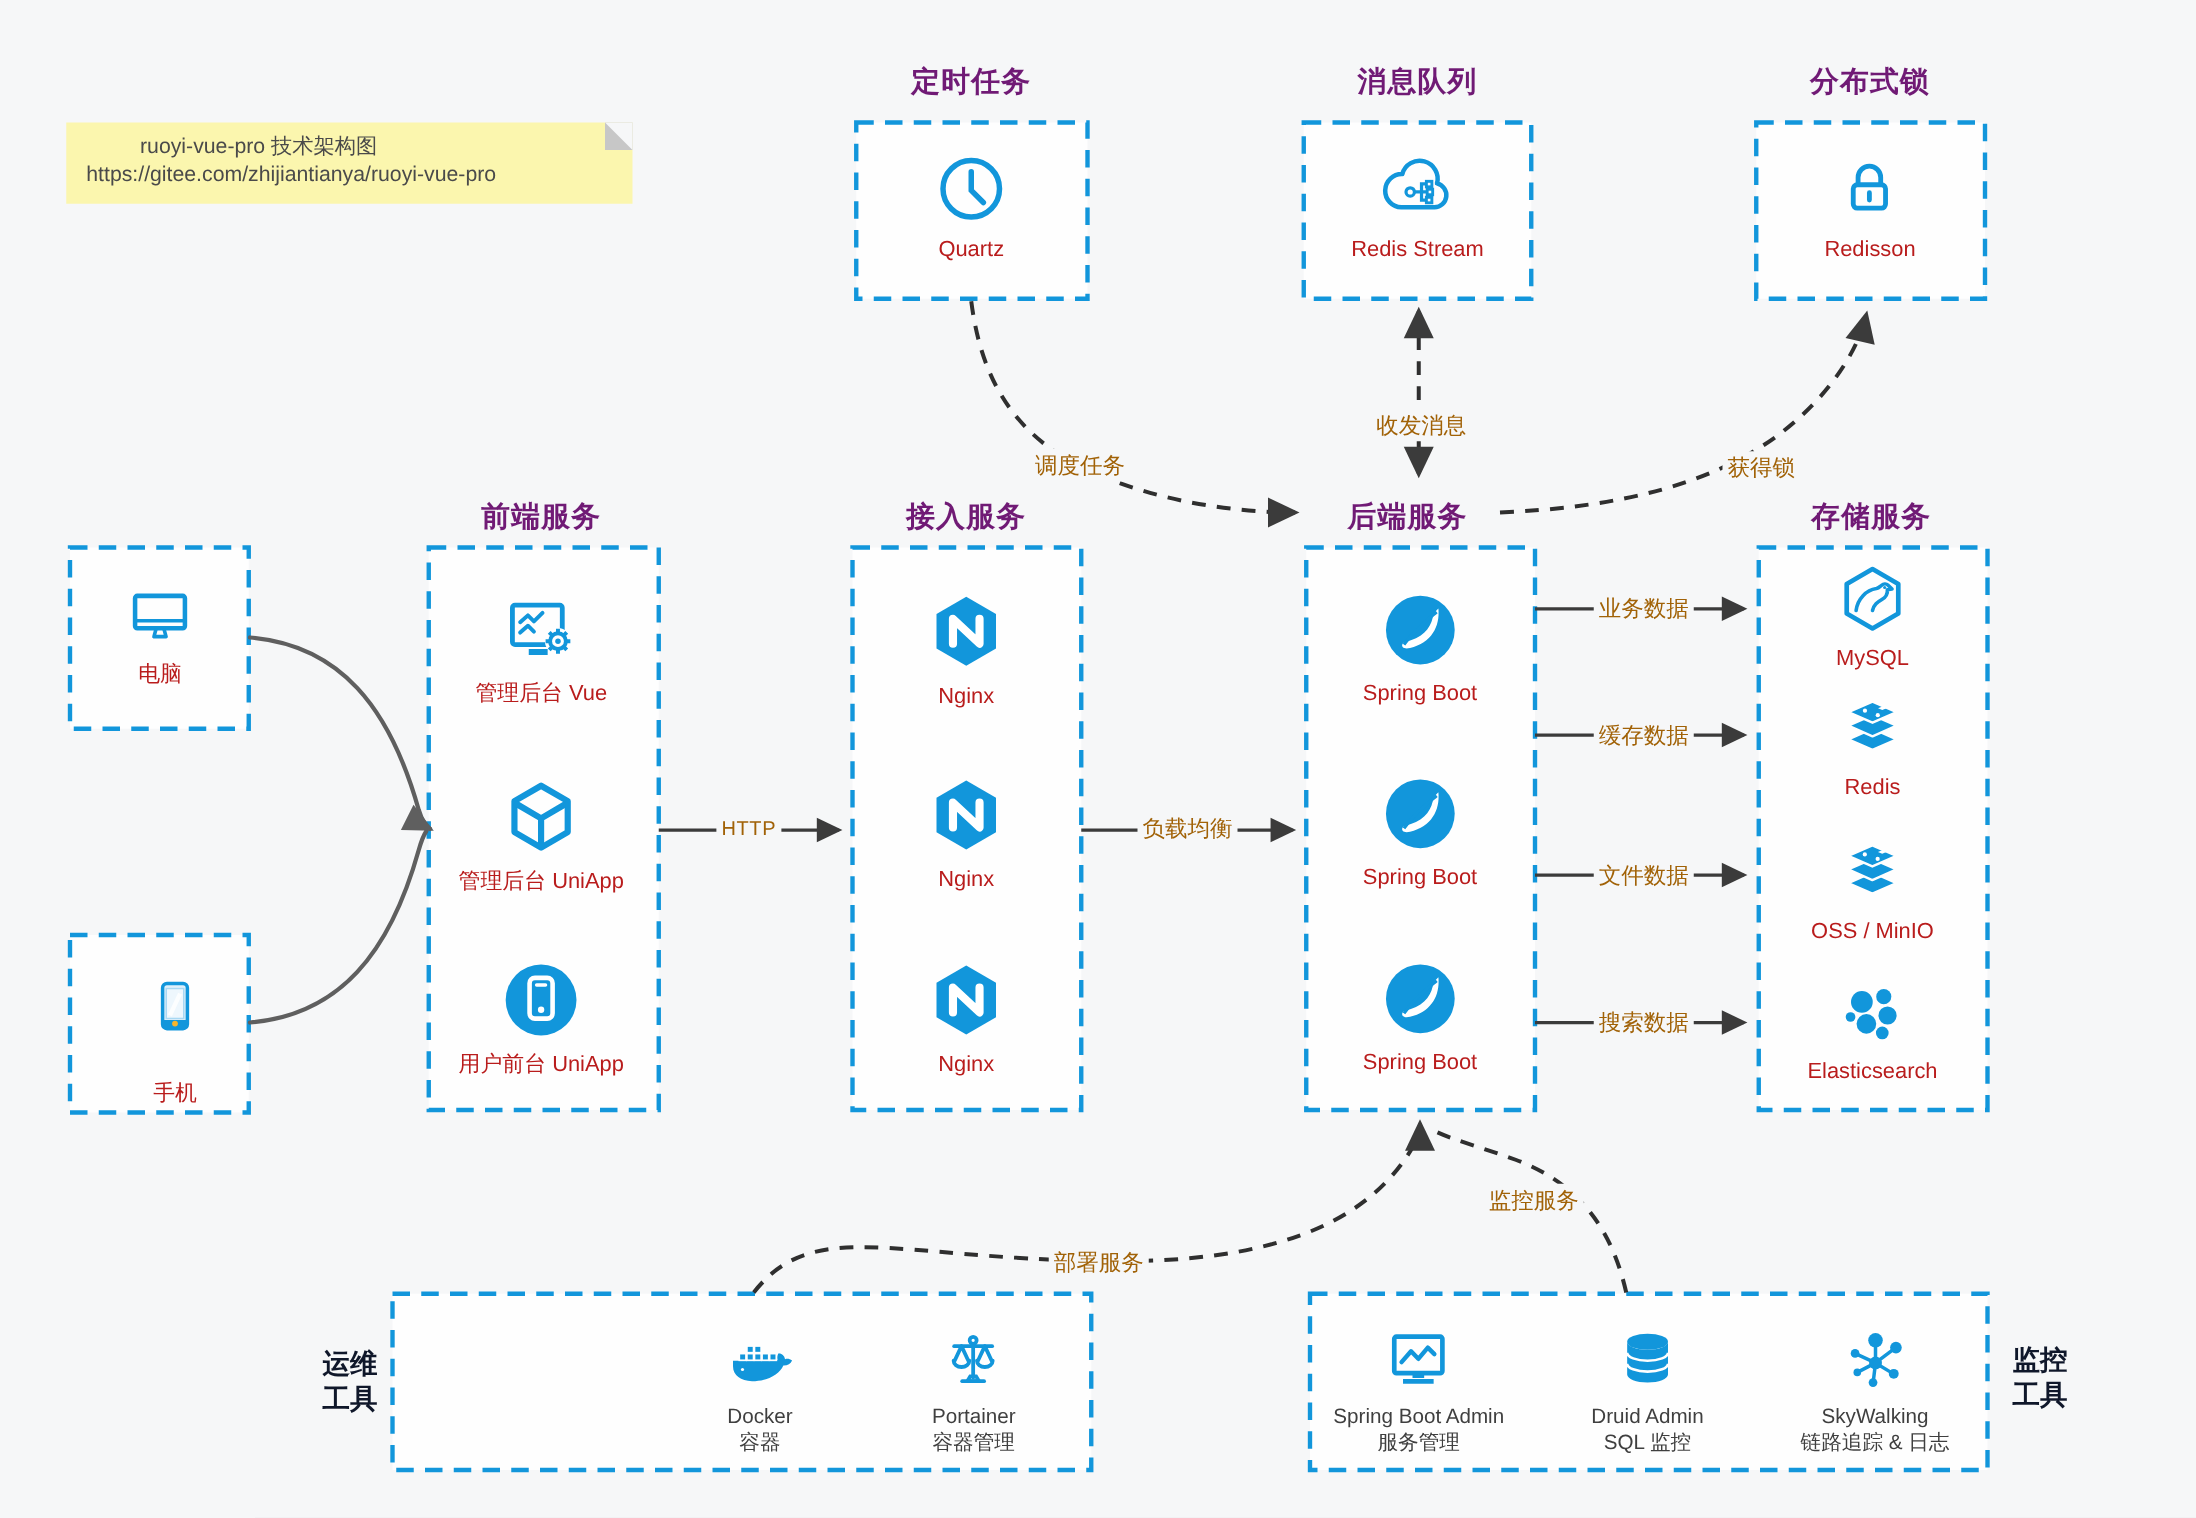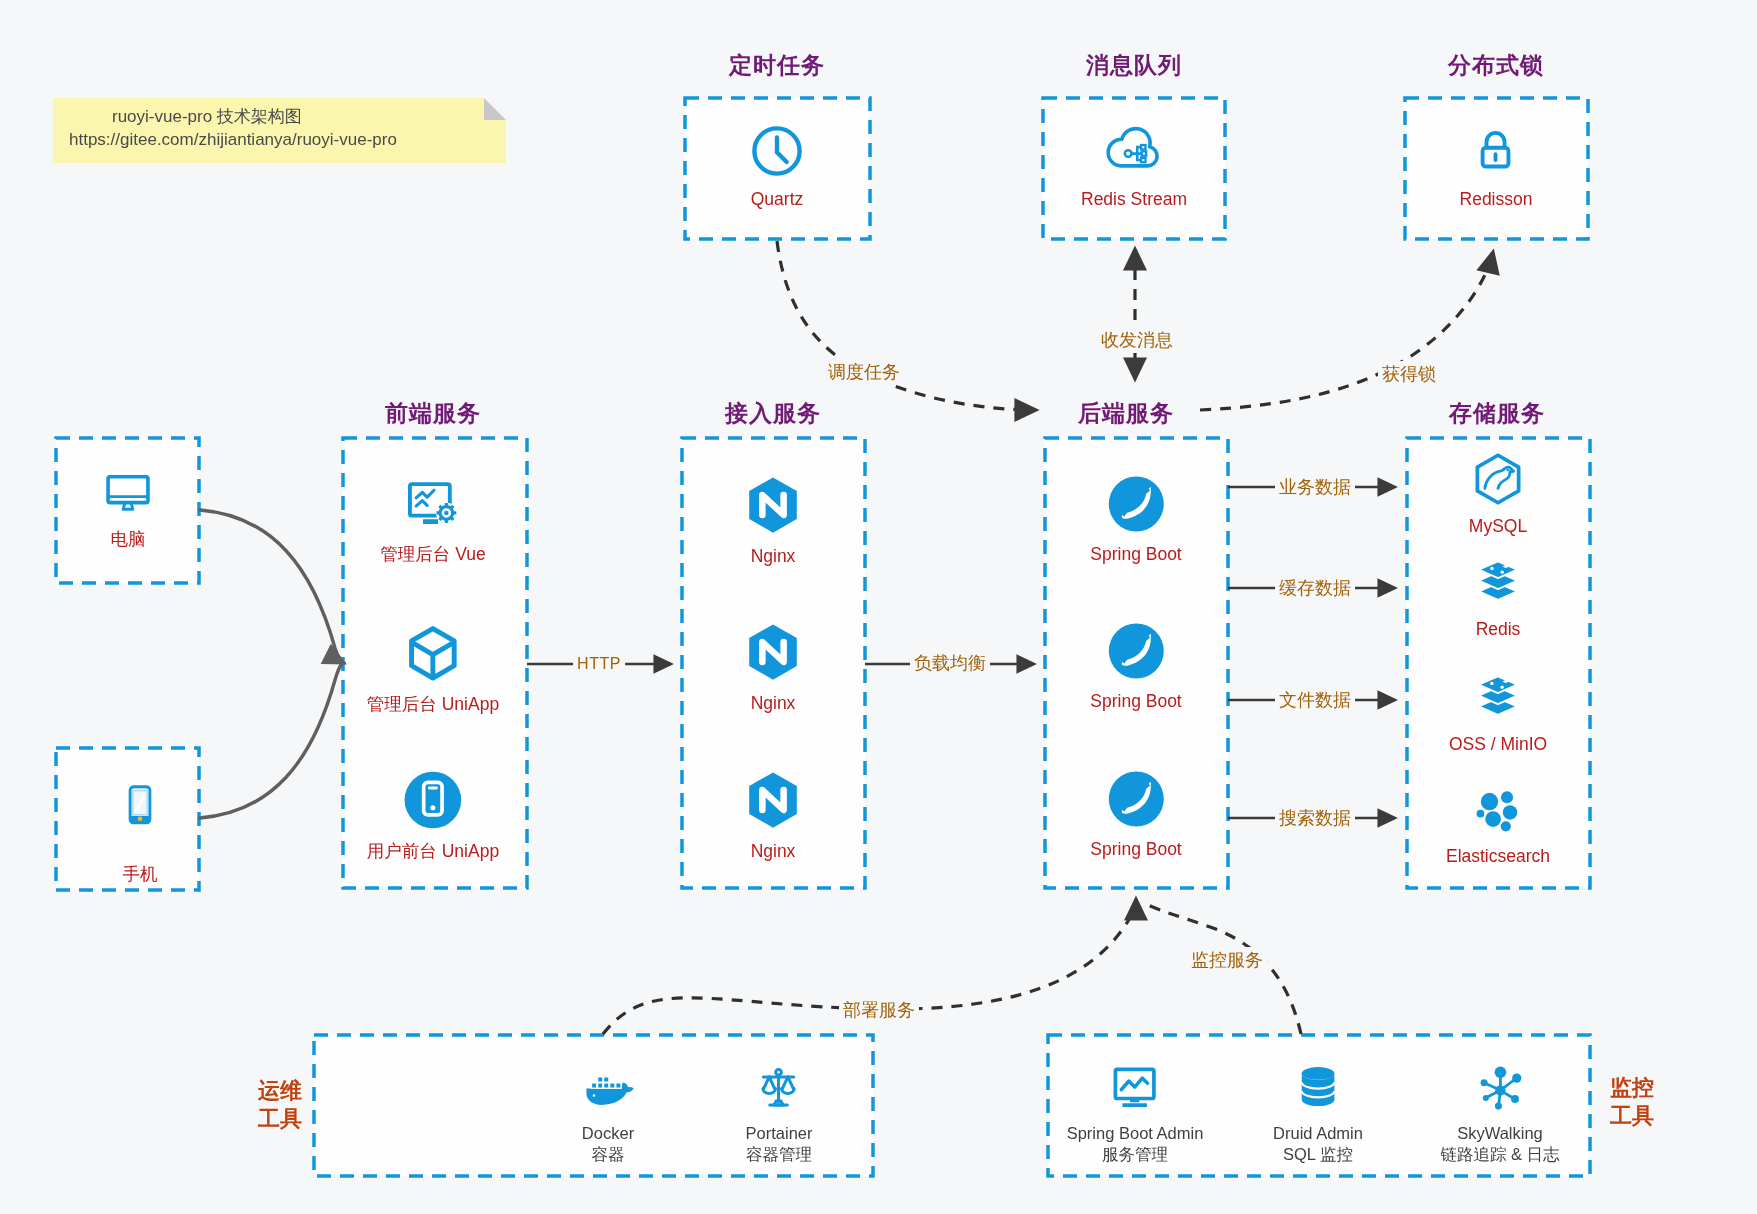--- a/index.html
+++ b/index.html
@@ -1,19 +1,19 @@
 <!DOCTYPE html>
 <html><head>
 <meta charset="utf-8">
 <style>
   html,body{margin:0;padding:0;background:#eef0f1;font-family:"Liberation Sans",sans-serif;}
   .stage{position:relative;width:1757px;height:1214px;background:#f6f7f8;overflow:hidden;}
   .wires{position:absolute;left:0;top:0;z-index:1;}
   .rtitle{position:absolute;z-index:3;transform:translateX(-50%);color:#701a75;font-weight:bold;font-size:23px;letter-spacing:1px;white-space:nowrap;}
-  .stitle{position:absolute;z-index:3;transform:translateX(-50%);color:#c2410c;font-weight:bold;font-size:22px;line-height:28px;text-align:center;white-space:nowrap;}
+  .stitle{position:absolute;z-index:3;transform:translateX(-50%);color:#0f172a;font-weight:bold;font-size:22px;line-height:28px;text-align:center;white-space:nowrap;}
   .node{position:absolute;z-index:3;transform:translateX(-50%);display:flex;flex-direction:column;align-items:center;gap:7px;}
   .node .lbl{font-size:17.5px;color:#b91c1c;white-space:nowrap;line-height:21px;text-align:center;}
   .node .lbl2{font-size:16.5px;color:#3f3f3f;white-space:nowrap;line-height:21px;text-align:center;}
   .elabel{position:absolute;z-index:4;transform:translate(-50%,-50%);background:#f6f7f8;color:#a16207;font-size:18px;padding:1px 4px;white-space:nowrap;}
   .elabel.en{font-size:16px;letter-spacing:.5px;}
   .note{position:absolute;left:53px;top:98px;width:453px;height:65px;background:#fbf6ae;z-index:3;}
   .note .fold{position:absolute;right:0;top:0;width:0;height:0;border-bottom:22px solid #c7c7c7;border-right:22px solid #f6f7f8;}
   .note .l{position:absolute;left:16px;font-size:17px;color:#4a4a4a;white-space:nowrap;}
   .note .l1{top:7px;margin-left:43px;}
   .note .l2{top:32px;}

